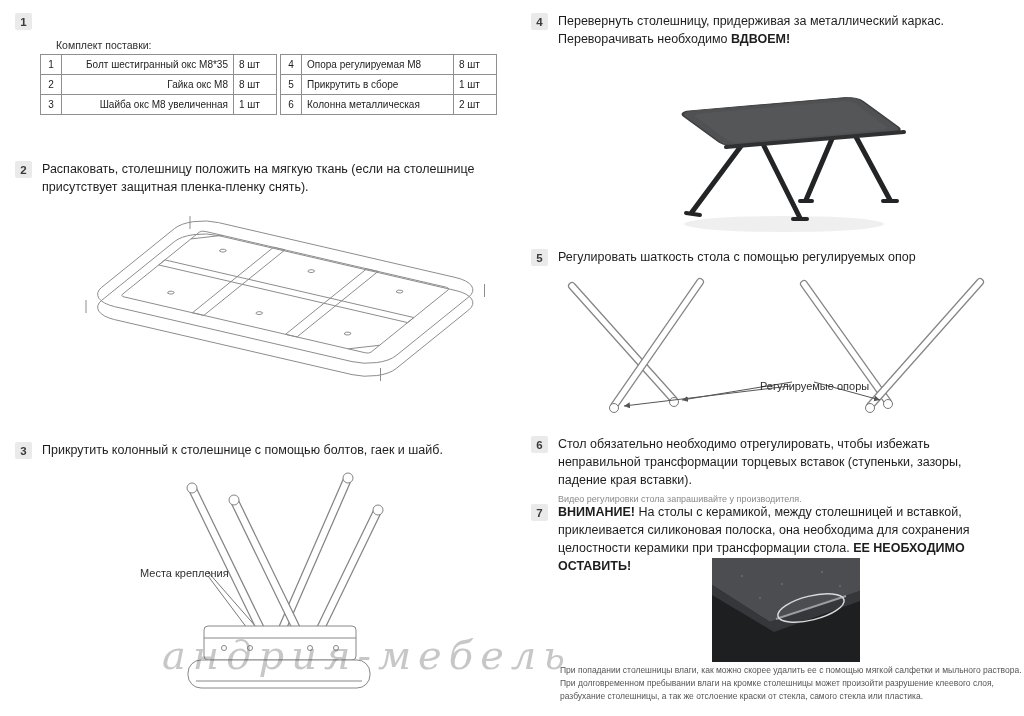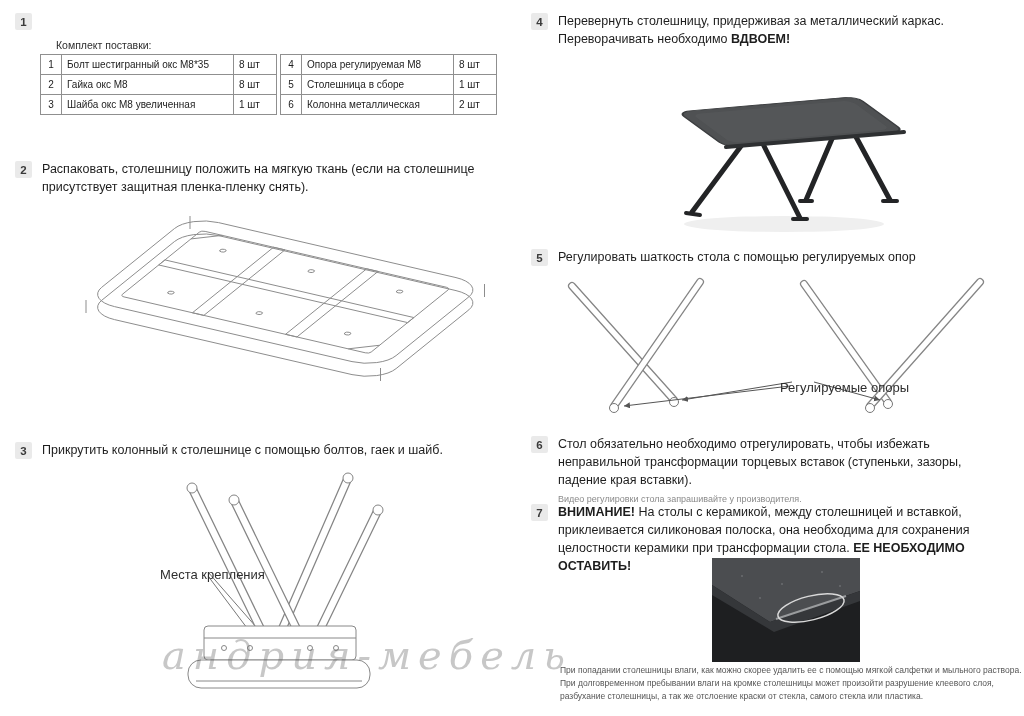--- a/index.html
+++ b/index.html
@@ -14,24 +14,24 @@
     font-weight:bold; font-size:11.5px; display:flex; align-items:center;
     justify-content:center; border-radius:2px; margin-top:1px;
   }
   .step-text { font-size:12.5px; line-height:1.45; color:#1d1d1d; }
   .b { font-weight:bold; }
   .kit-title { position:absolute; left:56px; top:39px; font-size:10.5px; color:#2e2e2e; }
   table.kit { position:absolute; border-collapse:collapse; font-size:10px; color:#222; }
   table.kit td { border:1px solid #8f8f8f; height:20px; padding:0 5px; background:#fff; }
   td.c-num { width:21px; text-align:center; }
   td.c-qty { width:43px; text-align:left; }
-  td.c-name-l { width:172px; }
+  td.c-name-l { width:172px;text-align:right; }
   td.c-name-r { width:152px; }
   .illus { position:absolute; }
-  .small-label { position:absolute; font-size:13px; color:#2e2e2e;margin-left:20px; }
+  .small-label { position:absolute; font-size:11px; color:#2e2e2e; }
   .note { font-size:9px; color:#8a8a8a; margin-top:4px; }
   .footnote { position:absolute; left:560px; top:664px; font-size:8.5px; color:#555; line-height:1.55; }
   .watermark {
     position:absolute; left:162px; top:632px; z-index:9; pointer-events:none;
     font-family:"DejaVu Serif", serif; font-style:italic; font-size:40px;
     letter-spacing:7px; color:rgba(95,95,95,0.35); white-space:nowrap;
   }
 </style>
 </head>
 <body>
@@ -64,21 +64,21 @@
 
 <table class="kit" style="left:280px; top:54px;">
   <tbody>
       <tr>
     <td class="c-num">4</td>
     <td class="c-name-r">Опора регулируемая M8</td>
     <td class="c-qty">8 шт</td>
   </tr>
   <tr>
     <td class="c-num">5</td>
-    <td class="c-name-r">Столешница в сборе</td>
+    <td class="c-name-r">Прикрутить в сборе</td>
     <td class="c-qty">1 шт</td>
   </tr>
   <tr>
     <td class="c-num">6</td>
     <td class="c-name-r">Колонна металлическая</td>
     <td class="c-qty">2 шт</td>
   </tr>
 </tbody>
   </table>
 

